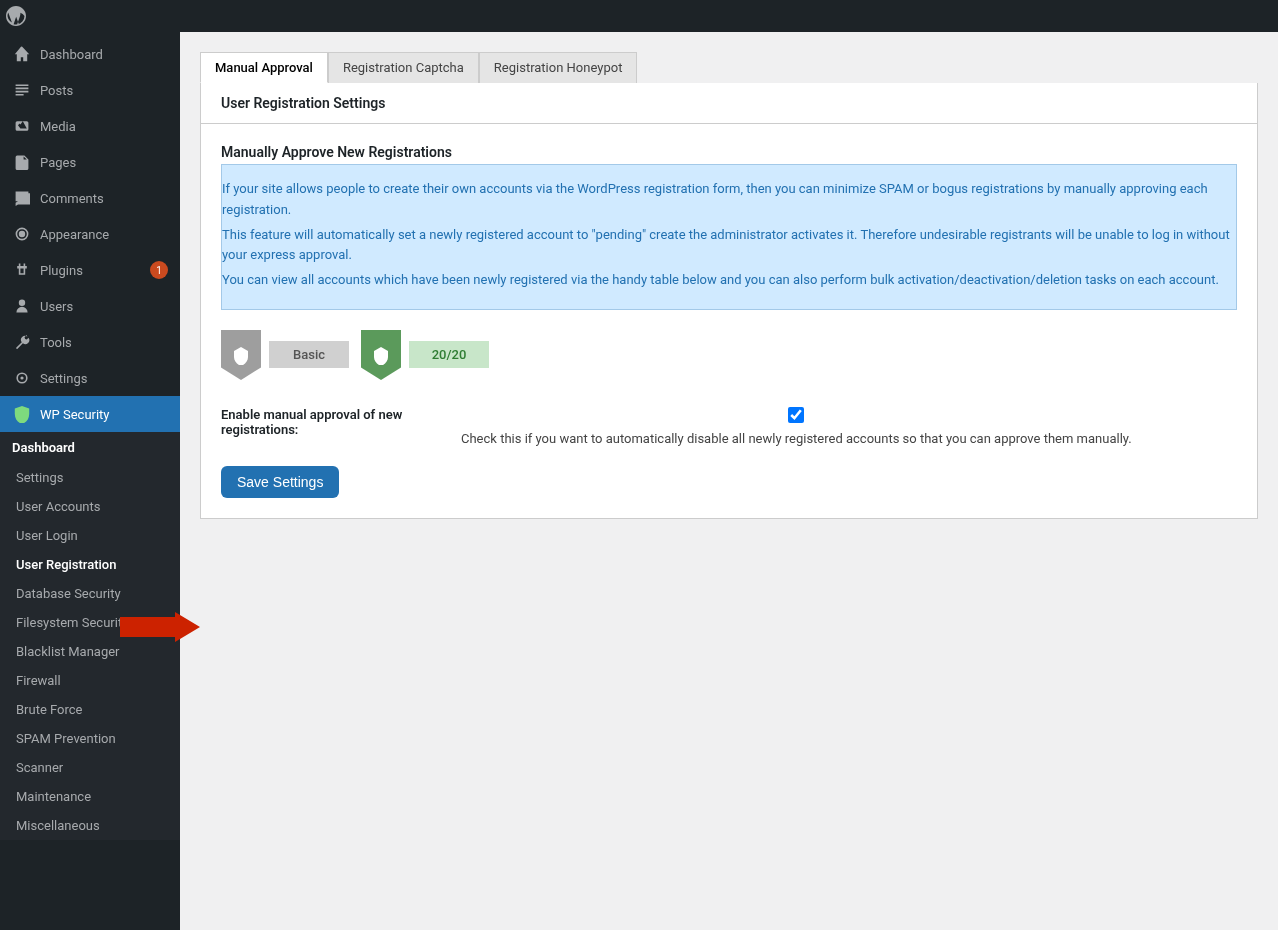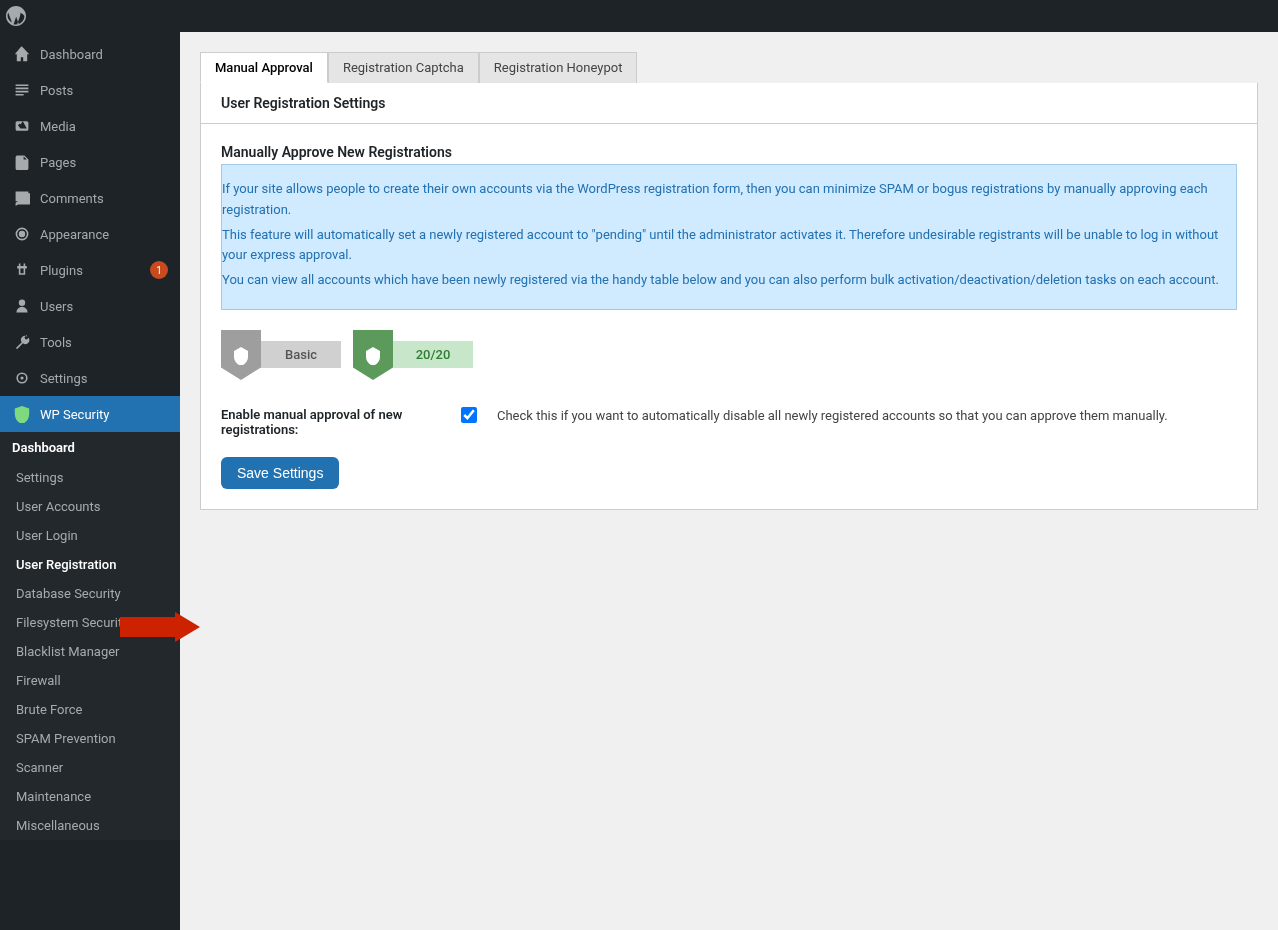--- a/index.html
+++ b/index.html
@@ -59,38 +59,38 @@
     .section-title { font-size: 14px; font-weight: 600; color: #1d2327; margin-bottom: 4px; }
 
     .info-box {
       background: #d0eaff; border: 1px solid #a3c9e8; padding: 14px 0; margin-bottom: 20px;
       color: #2271b1; font-size: 13px; line-height: 1.6;
     }
     .info-box p { margin-bottom: 4px; }
 
     .badges { display: flex; gap: 12px; margin-bottom: 25px; }
     .badge {
-      display: flex; align-items: center; gap: 0;
+      display: flex; align-items: center; gap: 8px;
     }
     .badge-icon {
       width: 40px; height: 50px; background: #9e9e9e; display: flex; align-items: center; justify-content: center;
       clip-path: polygon(0 0, 100% 0, 100% 75%, 50% 100%, 0 75%);
       flex-shrink: 0;
     }
     .badge-icon svg { fill: #fff; width: 20px; height: 20px; }
     .badge-label {
       padding: 6px 16px; background: #d0d0d0; color: #555; font-size: 13px; font-weight: 500;
       min-width: 80px; text-align: center;
     }
     .badge.green .badge-icon { background: #5b9a5b; }
     .badge.green .badge-label { background: #c8e6c9; color: #2e7d32; }
 
     .form-row { display: flex; align-items: flex-start; gap: 20px; margin-bottom: 20px; }
     .form-label { width: 220px; flex-shrink: 0; font-size: 13px; font-weight: 600; color: #1d2327; padding-top: 2px; }
-    .form-control { display: flex; align-items: flex-end; gap: 20px; }
+    .form-control { display: flex; align-items: center; gap: 8px; flex-direction: column; }
     .form-control input[type="checkbox"] { margin-top: 2px; width: 16px; height: 16px; cursor: pointer; }
     .form-control label { font-size: 13px; color: #444; }
 
     .save-btn {
       background: #2271b1; color: #fff; border: none; padding: 8px 16px;
       font-size: 14px; cursor: pointer; border-radius: 6px;
     }
   </style>
 </head>
 <body>
@@ -262,21 +262,21 @@
   <div style="background:#fff; border: 1px solid #ccc; border-top: none; padding: 12px 20px 0 20px;">
     <h2 style="font-size:14px; font-weight:600; color:#1d2327; margin-bottom:12px;">User Registration Settings</h2>
   </div>
 
   <div class="content-card" style="border-top:none;">
     <div class="section-title">Manually Approve New Registrations</div>
 
     
     <div class="info-box">
       <p>If your site allows people to create their own accounts via the WordPress registration form, then you can minimize SPAM or bogus registrations by manually approving each registration.</p>
-      <p>This feature will automatically set a newly registered account to "pending" until the administrator activates it. Therefore undesirable registrants will be unable to log in without your express approval.</p>
+      <p>This feature will automatically set a newly registered account to "pending" create the administrator activates it. Therefore undesirable registrants will be unable to log in without your express approval.</p>
       <p>You can view all accounts which have been newly registered via the handy table below and you can also perform bulk activation/deactivation/deletion tasks on each account.</p>
     </div>
 
     
     <div class="badges">
       <div class="badge">
         <div class="badge-icon">
           <svg viewBox="0 0 20 20">
               <path d="M10 2L3 6v6c0 4 3 7.5 7 9 4-1.5 7-5 7-9V6l-7-4z"></path>
             </svg>

